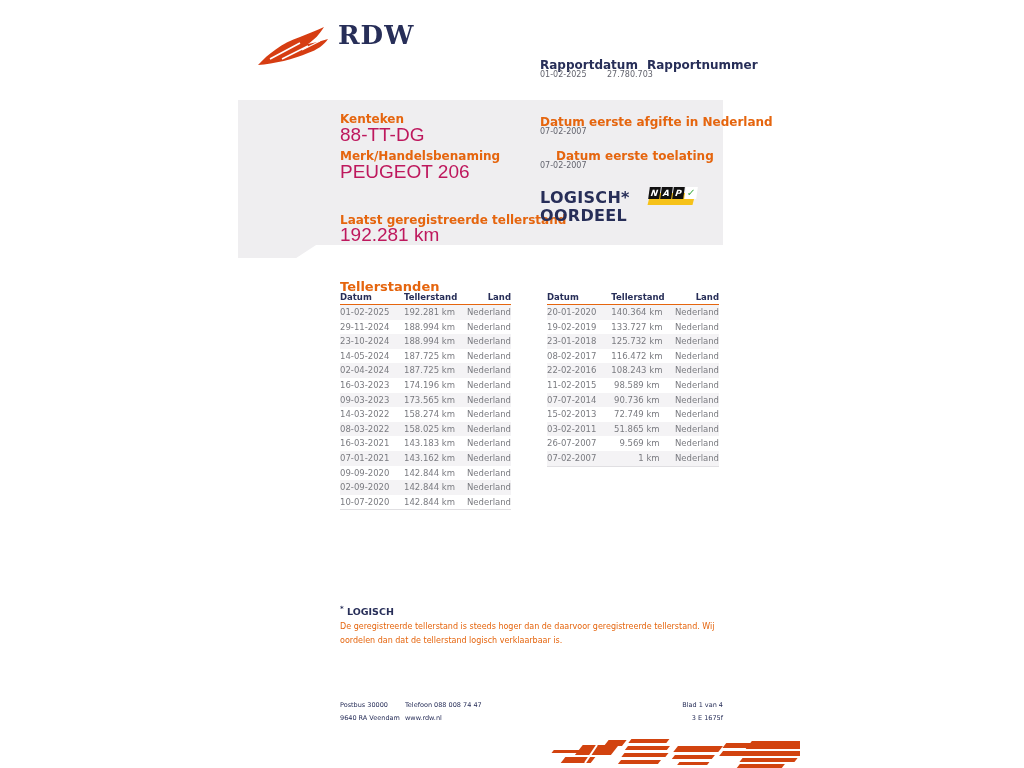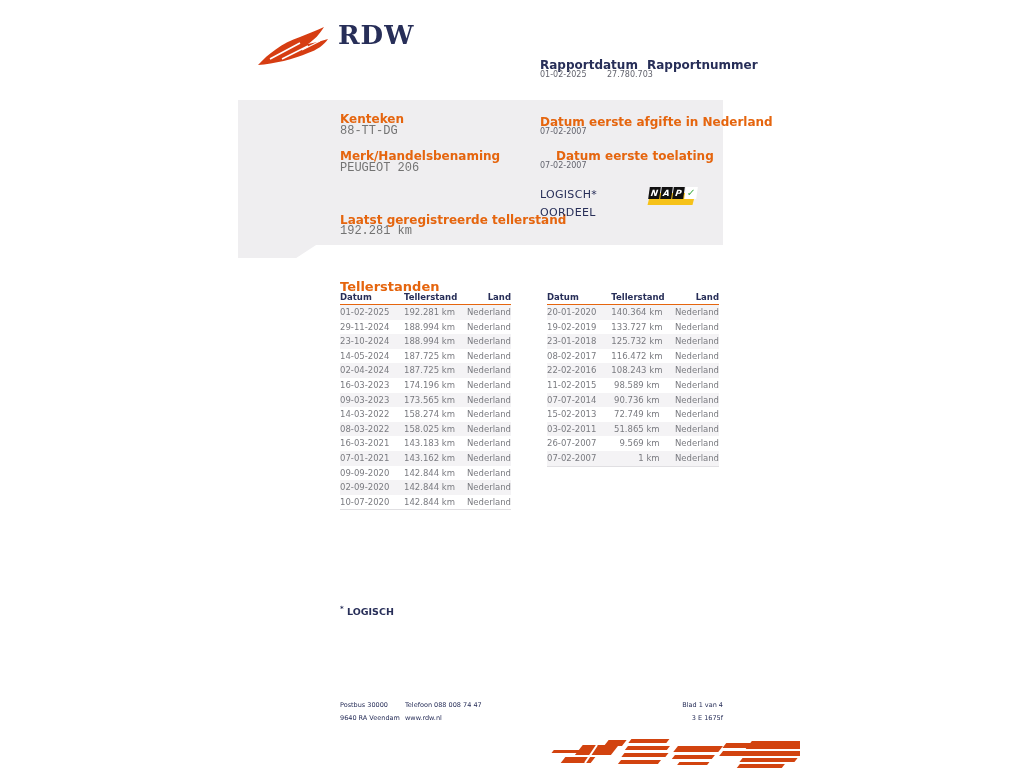--- a/index.html
+++ b/index.html
@@ -10,23 +10,23 @@
   .logo-svg{position:absolute;left:256px;top:26px;width:78px;height:42px;}
   .logo-text{position:absolute;left:338px;top:20px;font-family:"DejaVu Serif","Liberation Serif",serif;font-size:26px;font-weight:600;color:#272e58;letter-spacing:1px;}
   .doc-title{position:absolute;left:540px;top:26px;font-family:"DejaVu Serif","Liberation Serif",serif;font-size:17px;font-weight:700;color:#e5650e;}
   .meta-label{position:absolute;top:58px;font-size:12px;font-weight:700;color:#272e58;}
   .meta-value{position:absolute;top:70px;font-size:8px;color:#63646e;}
 
   
   .panel{position:absolute;left:238px;top:100px;width:485px;height:158px;background:#efeef0;
     clip-path:polygon(0 0,100% 0,100% 91.8%,16.1% 91.8%,12% 100%,0 100%);}
   .p-label{position:absolute;font-size:12px;font-weight:700;color:#e5650e;}
-  .p-big{position:absolute;font-family:Liberation Mono, monospace;font-size:12px;color:#737373;}
+  .p-big{position:absolute;font-family:Liberation Sans, sans-serif;font-size:19px;color:#be185d;}
   .p-small{position:absolute;font-size:8px;color:#63646e;}
-  .oordeel{position:absolute;font-size:11px;font-weight:400;color:#272e58;letter-spacing:.3px;}
+  .oordeel{position:absolute;font-size:16px;font-weight:700;color:#272e58;letter-spacing:.3px;}
 
   
   .nap{position:absolute;left:648px;top:186px;width:50px;height:22px;}
   .nap-yellow{position:absolute;left:1px;top:7px;width:45px;height:12px;background:#f6c21a;transform:skewX(-14deg);}
   .nap-box{position:absolute;top:1px;width:11px;height:12px;background:#111111;color:#ffffff;font-size:8.5px;font-weight:700;font-style:italic;text-align:center;line-height:12px;transform:skewX(-8deg);}
   .nap-check{position:absolute;top:1px;left:37px;width:12px;height:12px;background:#ffffff;color:#3aa93f;font-size:10px;font-weight:700;text-align:center;line-height:12px;transform:skewX(-8deg);}
 
   
   .tbl-title{position:absolute;left:340px;top:279px;font-size:13px;font-weight:700;color:#e5650e;}
   table.odo{position:absolute;top:291px;border-collapse:collapse;table-layout:fixed;font-size:8.5px;color:#7a7b80;}
@@ -240,20 +240,21 @@
         </tr>
         <tr>
           <td class="c-datum">07-02-2007</td>
           <td class="c-teller">1 km</td>
           <td class="c-land">Nederland</td>
         </tr>
       </tbody>
   </table>
 
   <div class="fn-head"><sup>*</sup> <span>LOGISCH</span></div>
+  <div class="fn-text">De geregistreerde tellerstand is steeds hoger dan de daarvoor geregistreerde tellerstand. Wij oordelen dan dat de tellerstand logisch verklaarbaar is.</div>
 
   <div class="foot" style="left:340px;top:701px;">Postbus 30000</div>
   <div class="foot" style="left:340px;top:714px;">9640 RA Veendam</div>
   <div class="foot" style="left:405px;top:701px;">Telefoon 088 008 74 47</div>
   <div class="foot" style="left:405px;top:714px;">www.rdw.nl</div>
   <div class="foot foot-right" style="left:633px;top:701px;">Blad 1 van 4</div>
   <div class="foot foot-right" style="left:633px;top:714px;">3 E 1675f</div>
 
   <div class="deco">
     <svg width="255" height="31" viewBox="0 0 255 31">

